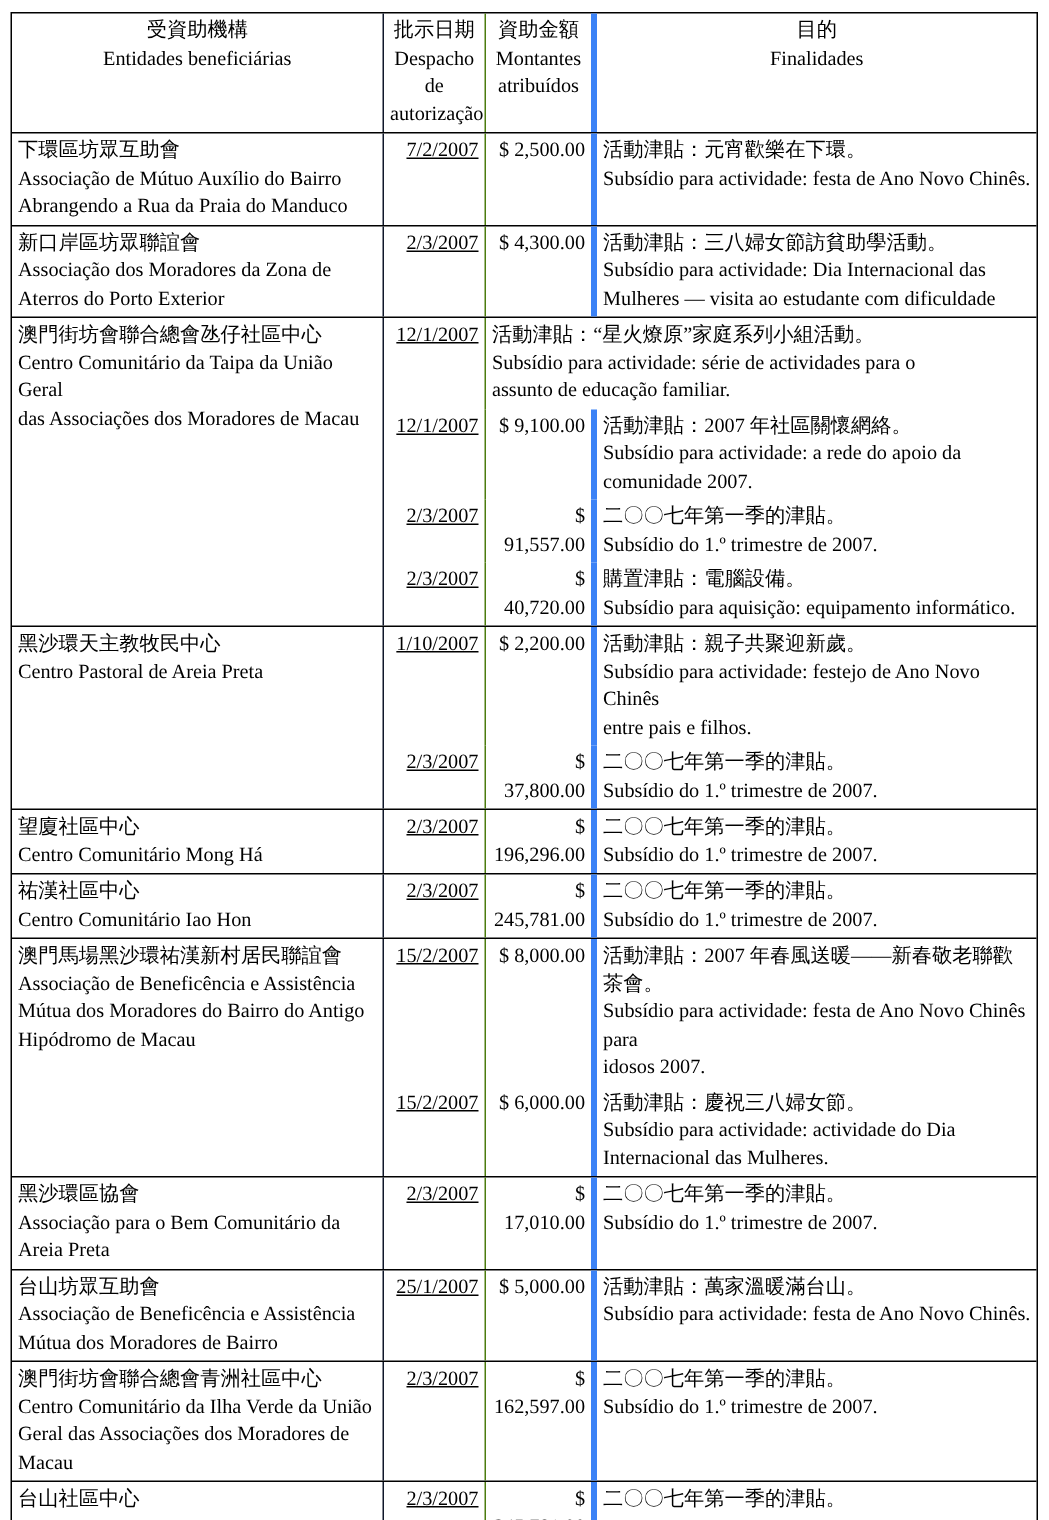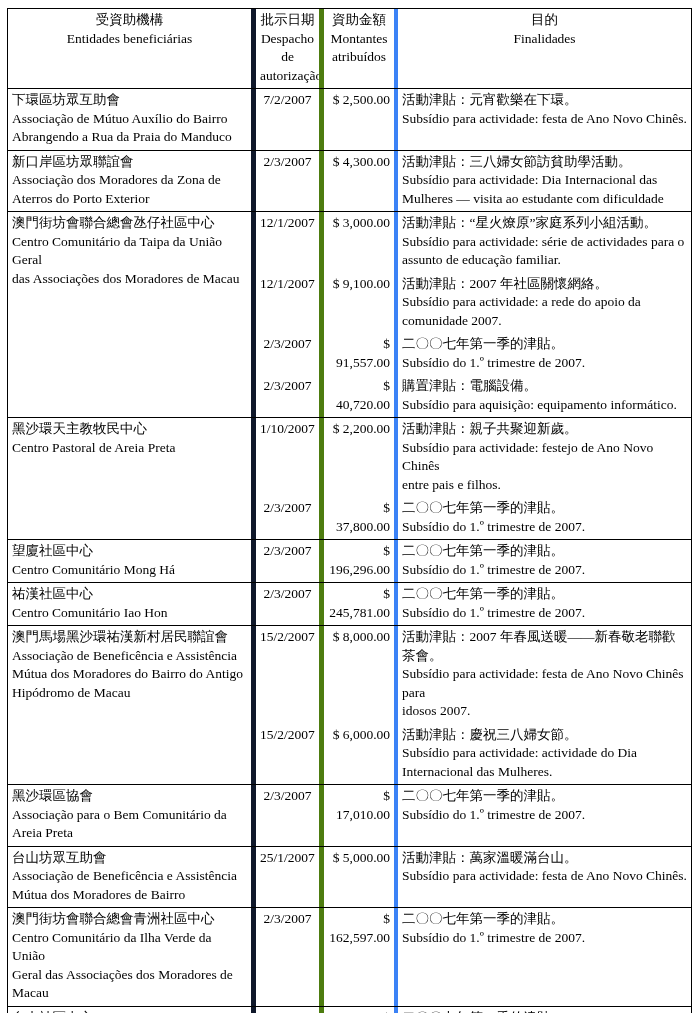--- a/index.html
+++ b/index.html
@@ -8,25 +8,25 @@
     color:#000;
     font-family:"Liberation Serif","DejaVu Serif",serif;
     font-size:13.5px;
     line-height:18.5px;
   }
   .page{padding:8px 7px;}
   .table{border:1px solid #000;width:685px;box-sizing:border-box;background:#fff;}
   .row{display:flex;align-items:stretch;}
   .tbody .row{border-top:1px solid #000;}
   .cell{box-sizing:border-box;padding:2px 4px 3px 4px;overflow:hidden;}
-  .w-entity{width:248px;border-right:5px solid #0f172a;}
-  .w-date{width:68px;border-right:5px solid #4d7c0f;}
+  .w-entity{width:248px;border-right:1px solid #0f172a;}
+  .w-date{width:68px;border-right:1px solid #4d7c0f;}
   .w-amount{width:74px;border-right:4px solid #3b82f6;}
   .w-purpose{flex:1;min-width:0;}
-  .c-date{text-align:center;}
+  .c-date{text-align:right;text-decoration:underline;}
   .c-amount{text-align:right;font-family:Liberation Serif, serif;}
   .th{text-align:center;}
   .entries{flex:1;display:flex;flex-direction:column;min-width:0;}
   .entry{display:flex;align-items:stretch;}
   .entry:last-child{flex:1;}
   .line{white-space:normal;}
 </style>
 </head>
 <body>
 
@@ -94,21 +94,20 @@
 
   <div class="row">
     <div class="cell w-entity">
             <div class="line">澳門街坊會聯合總會氹仔社區中心</div>
             <div class="line">Centro Comunitário da Taipa da União Geral</div>
             <div class="line">das Associações dos Moradores de Macau</div>
           </div>
     <div class="entries">
   <div class="entry">
     <div class="cell w-date c-date">12/1/2007</div>
-    <div class="cell w-amount c-amount">$ 3,000.00</div>
     <div class="cell w-purpose">
                 <div class="line">活動津貼：“星火燎原”家庭系列小組活動。</div>
                 <div class="line">Subsídio para actividade: série de actividades para o</div>
                 <div class="line">assunto de educação familiar.</div>
               </div>
   </div>
 
   <div class="entry">
     <div class="cell w-date c-date">12/1/2007</div>
     <div class="cell w-amount c-amount">$ 9,100.00</div>

